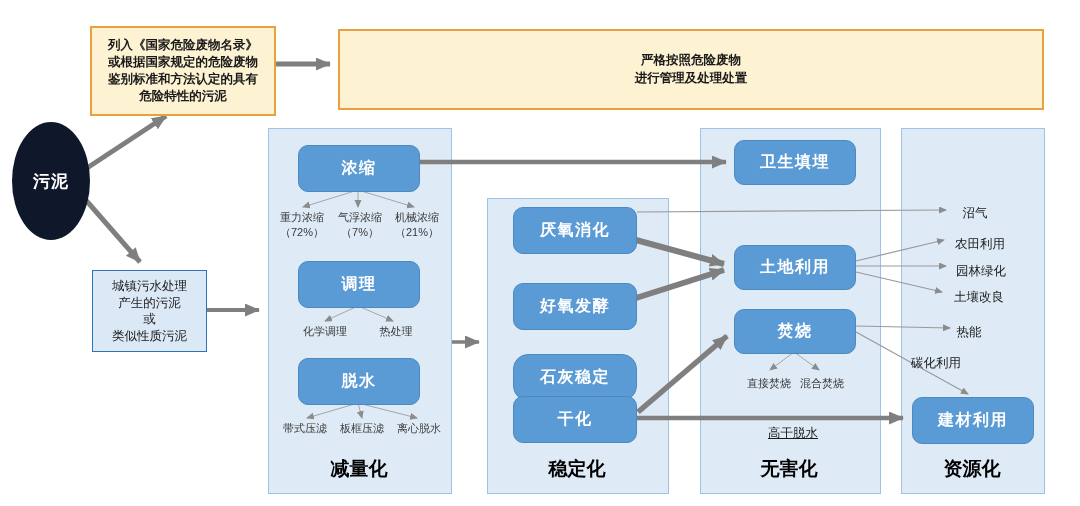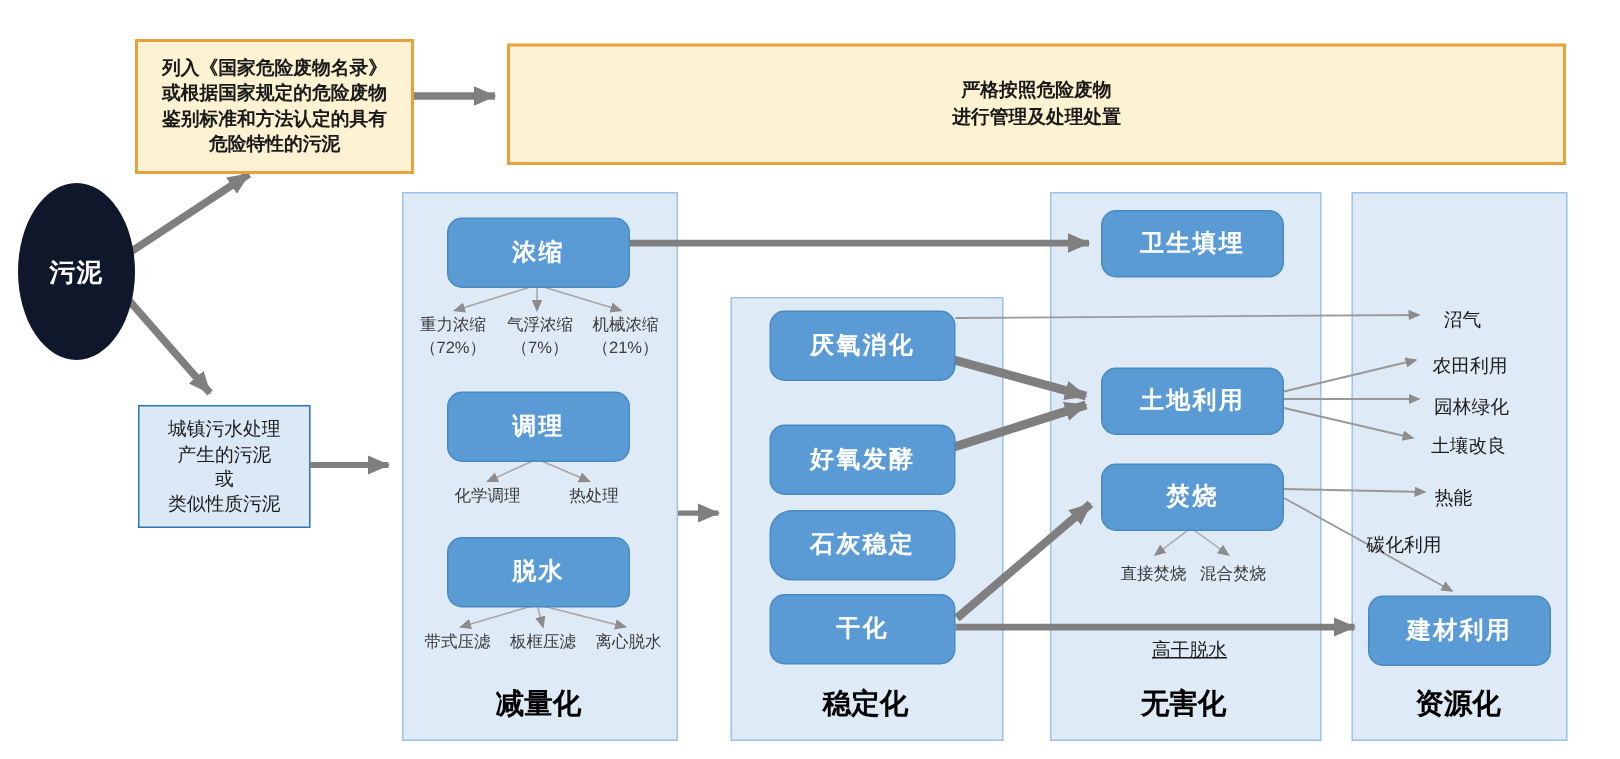--- a/index.html
+++ b/index.html
@@ -145,21 +145,21 @@
   <div class="abs sub" style="left:313px;top:324px;margin-left:12px;">化学调理</div>
   <div class="abs sub" style="left:396px;top:324px;">热处理</div>
 
   <div class="abs node" style="left:298px;top:358px;width:120px;height:45px;">脱水</div>
   <div class="abs sub" style="left:305px;top:421px;">带式压滤</div>
   <div class="abs sub" style="left:362px;top:421px;">板框压滤</div>
   <div class="abs sub" style="left:419px;top:421px;">离心脱水</div>
 
   <div class="abs node" style="left:513px;top:207px;width:122px;height:45px;">厌氧消化</div>
   <div class="abs node" style="left:513px;top:283px;width:122px;height:45px;">好氧发酵</div>
-  <div class="abs node" style="left:513px;top:340px;width:122px;height:45px;border-radius:15px;">石灰稳定</div>
+  <div class="abs node" style="left:513px;top:354px;width:122px;height:45px;border-radius:15px;">石灰稳定</div>
   <div class="abs node" style="left:513px;top:396px;width:122px;height:45px;">干化</div>
 
   <div class="abs node" style="left:734px;top:140px;width:120px;height:43px;">卫生填埋</div>
   <div class="abs node" style="left:734px;top:245px;width:120px;height:43px;">土地利用</div>
   <div class="abs node" style="left:734px;top:309px;width:120px;height:43px;">焚烧</div>
   <div class="abs sub" style="left:769px;top:376px;">直接焚烧</div>
   <div class="abs sub" style="left:822px;top:376px;">混合焚烧</div>
   <div class="abs edgelabel" style="left:793px;top:425px;text-decoration:underline;">高干脱水</div>
 
   <div class="abs out" style="left:975px;top:205px;">沼气</div>

